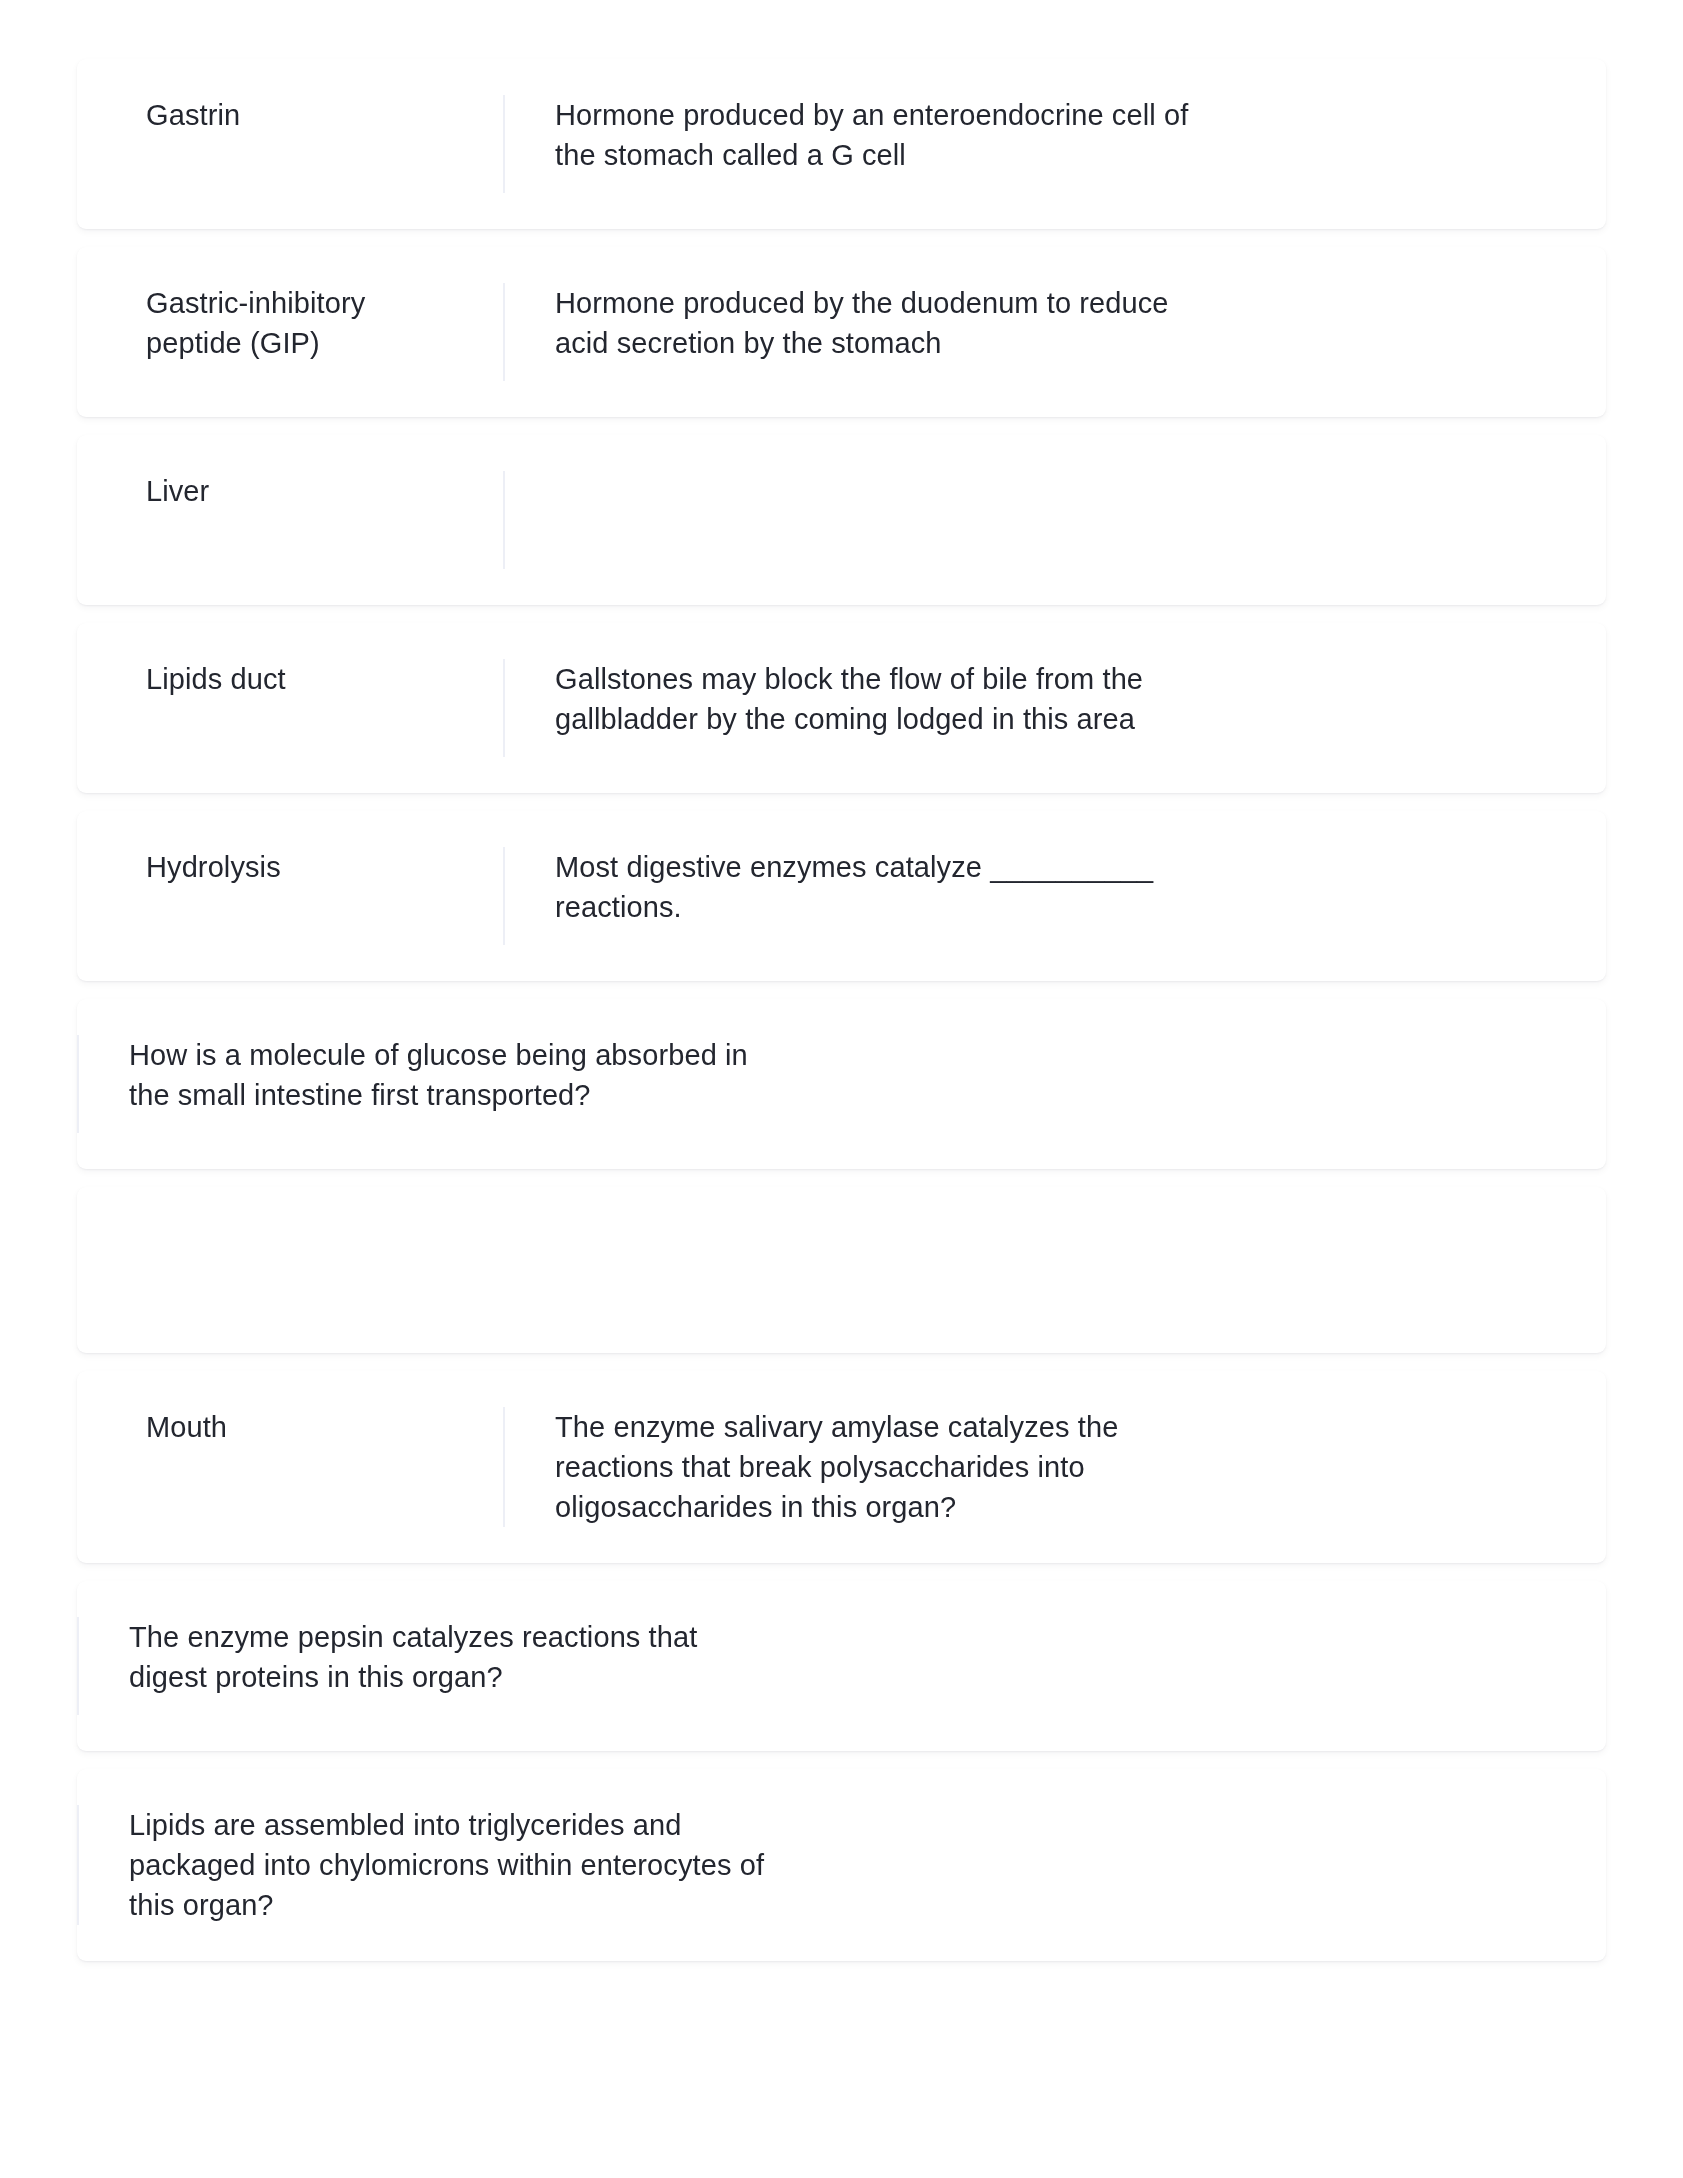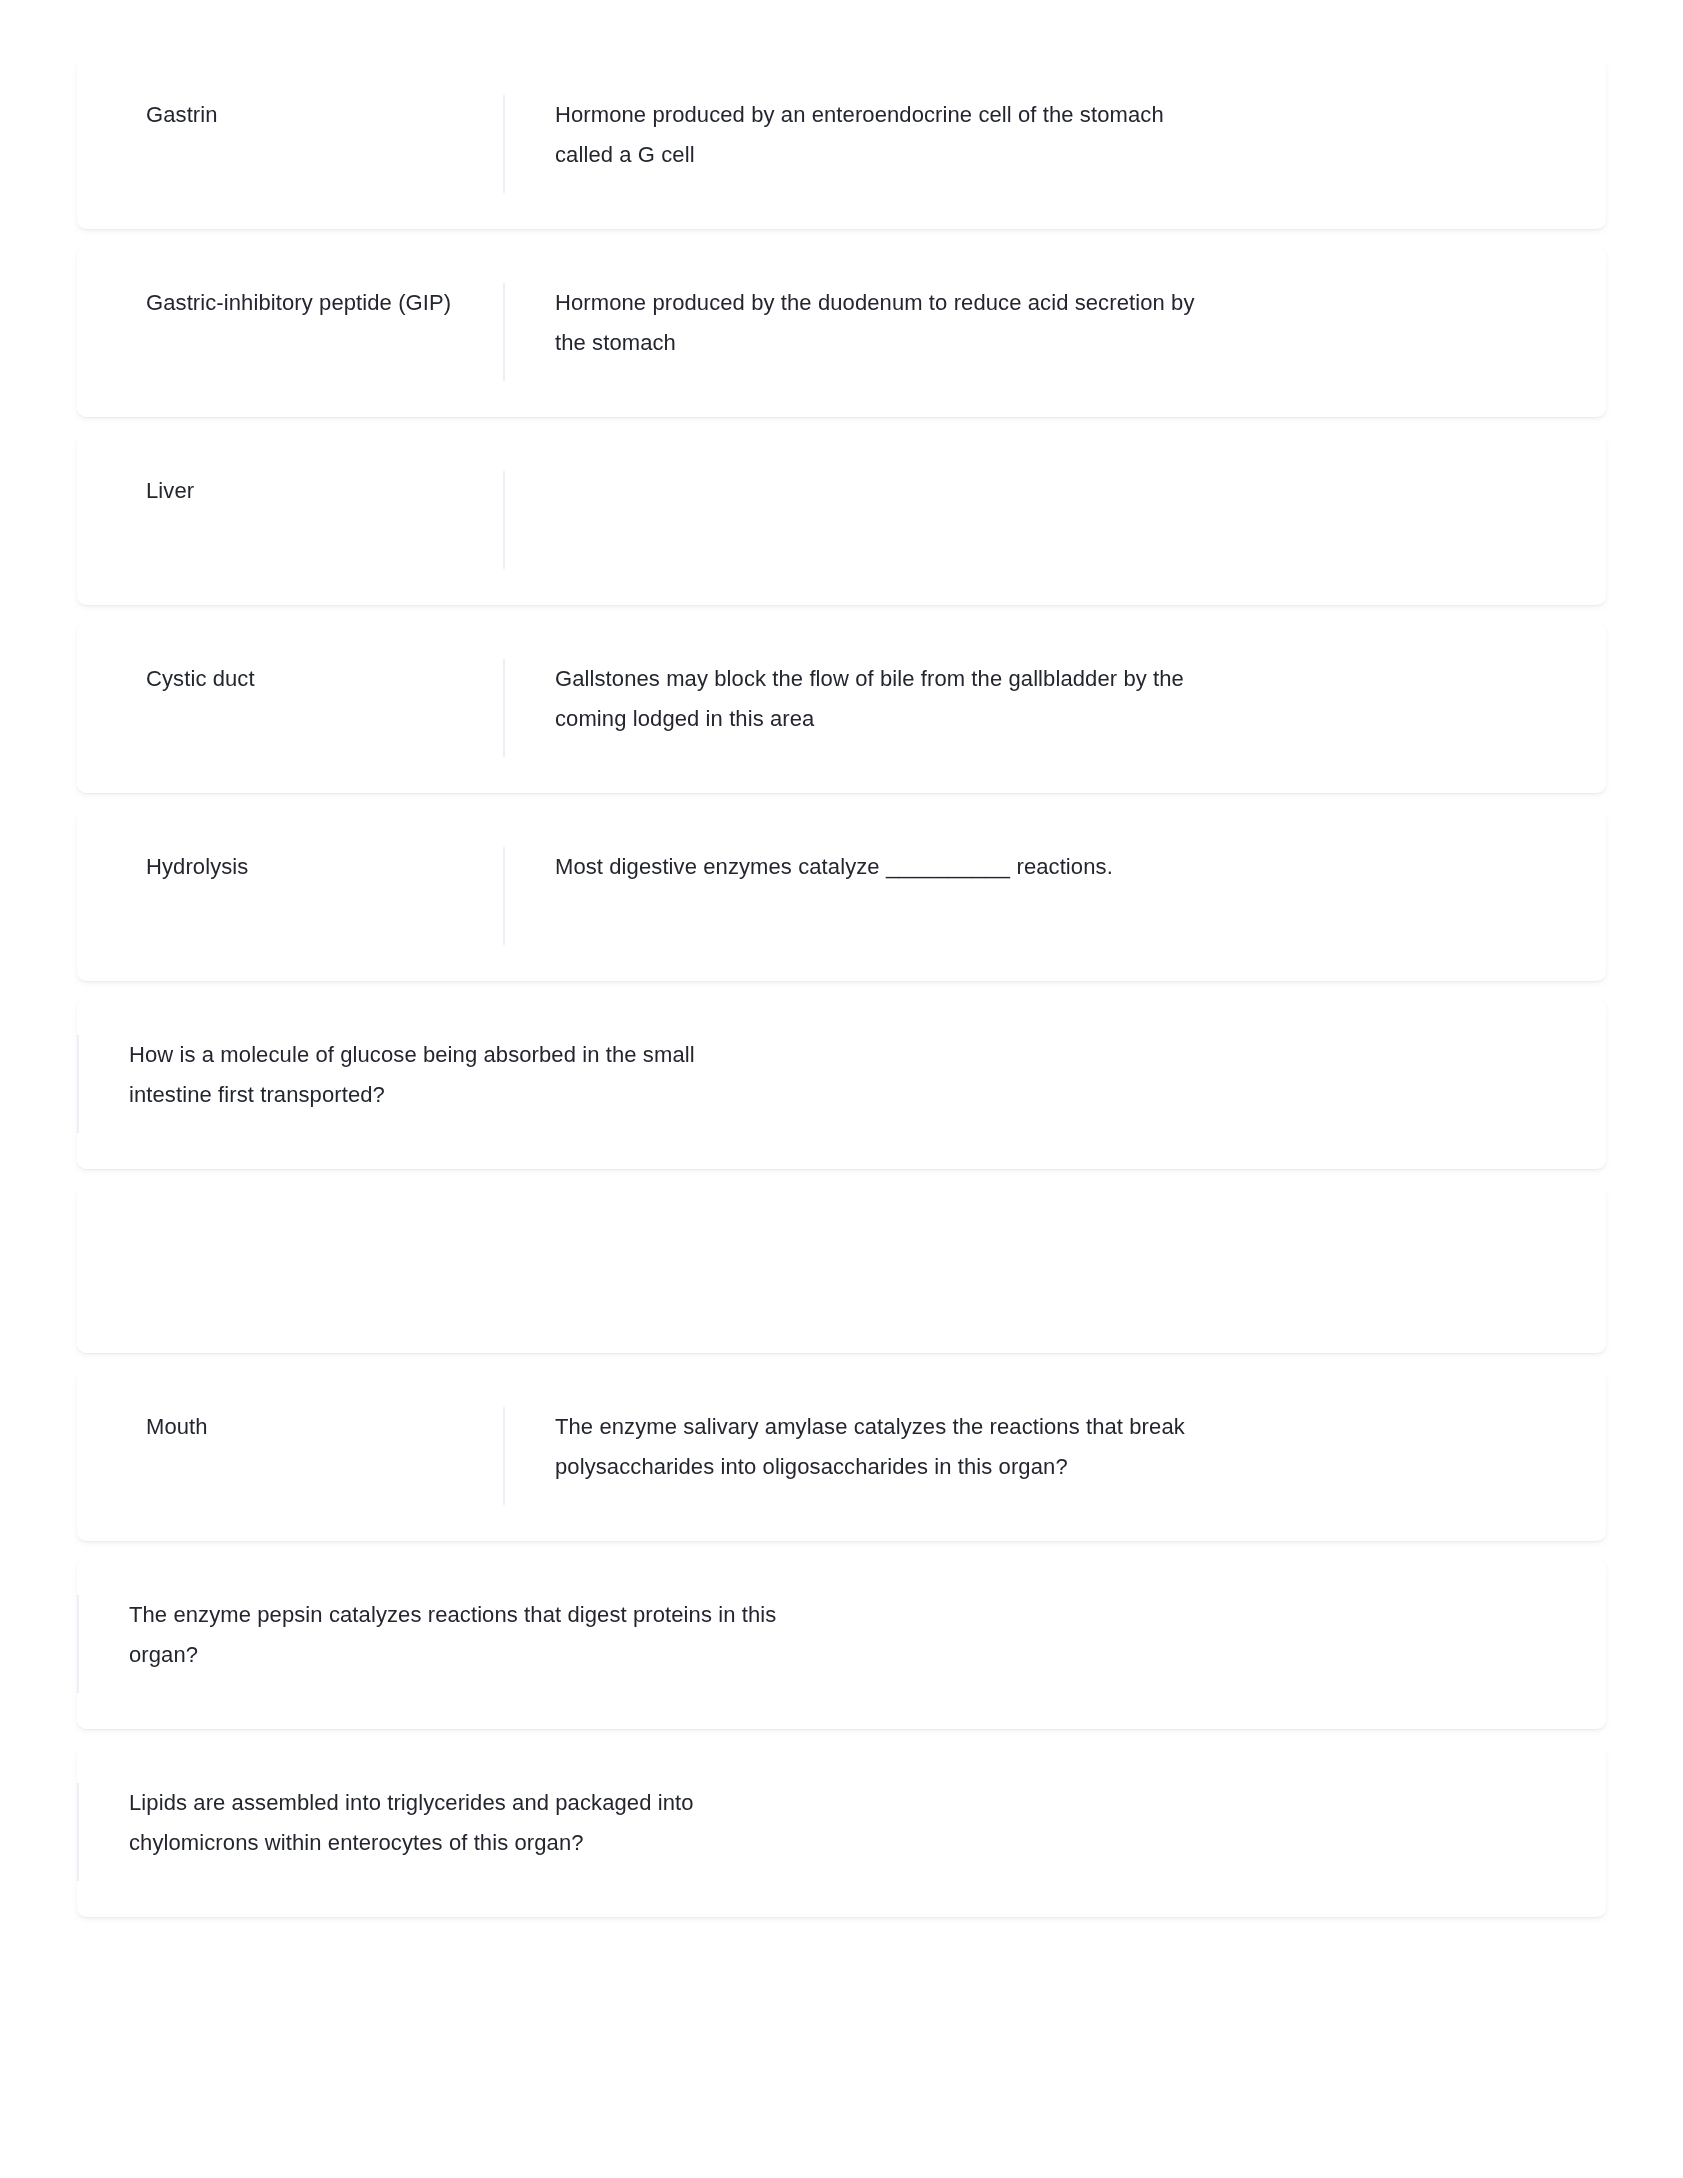--- a/index.html
+++ b/index.html
@@ -72,21 +72,21 @@
   .def-cell {
     flex: 1 1 auto;
     box-sizing: border-box;
     padding: 0 40px 0 50px;
     display: flex;
     align-items: flex-start;
   }
 
   .term-text,
   .def-text {
-    font-size: 22px;
+    font-size: 29px;
     line-height: 40px;
     color: #23262f;
     font-weight: 400;
     letter-spacing: 0.1px;
     white-space: pre-line;
     margin: 0;
   }
 
   .term-text {
     max-width: 327px;
@@ -126,21 +126,21 @@
         </div>
       </div>
       <div class="flashcard">
         <div class="term-cell">
           <p class="term-text">Liver</p>
         </div>
         <div class="divider"></div>
       </div>
       <div class="flashcard">
         <div class="term-cell">
-          <p class="term-text">Cystic duct</p>
+          <p class="term-text">Lipids duct</p>
         </div>
         <div class="divider"></div>
         <div class="def-cell">
           <p class="def-text">Gallstones may block the flow of bile from the gallbladder by the coming lodged in this area</p>
         </div>
       </div>
       <div class="flashcard">
         <div class="term-cell">
           <p class="term-text">Hydrolysis</p>
         </div>

